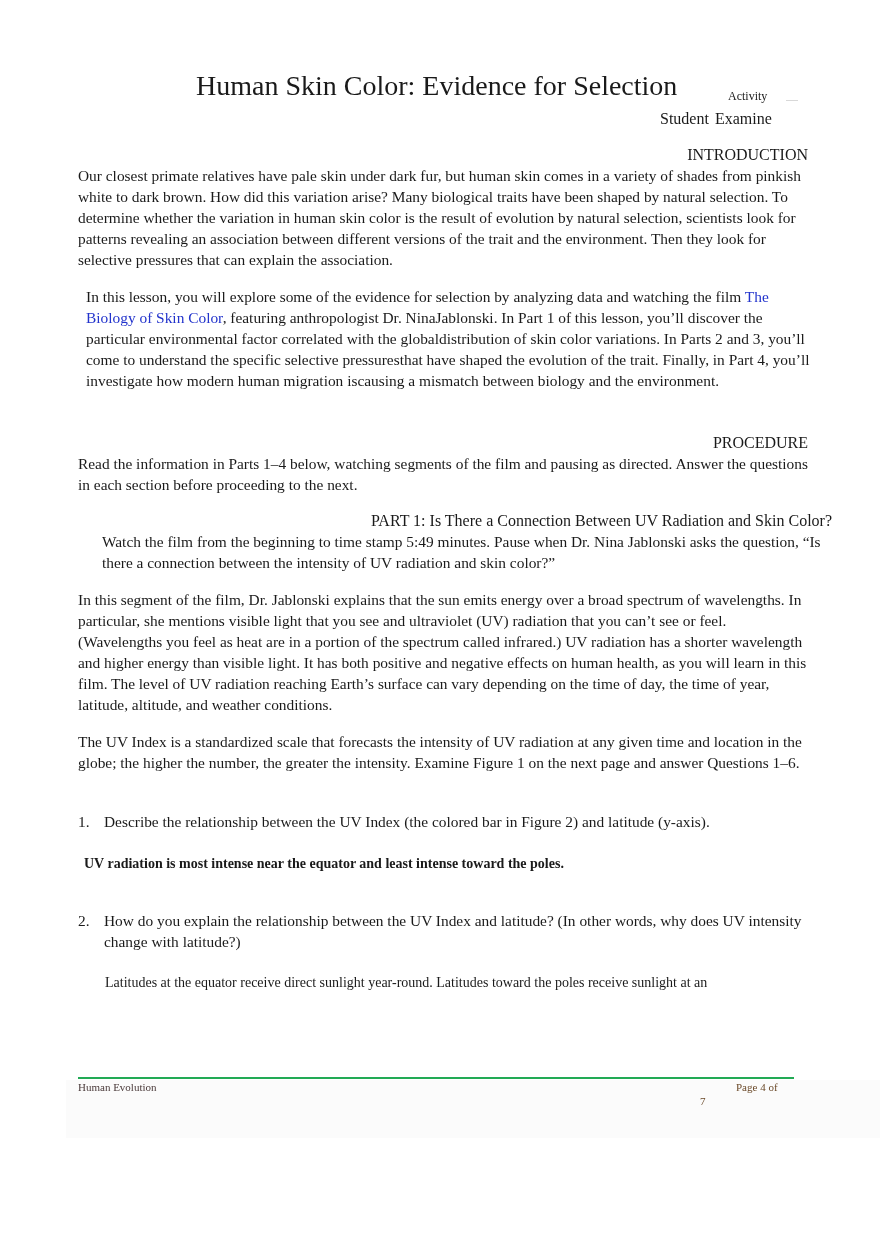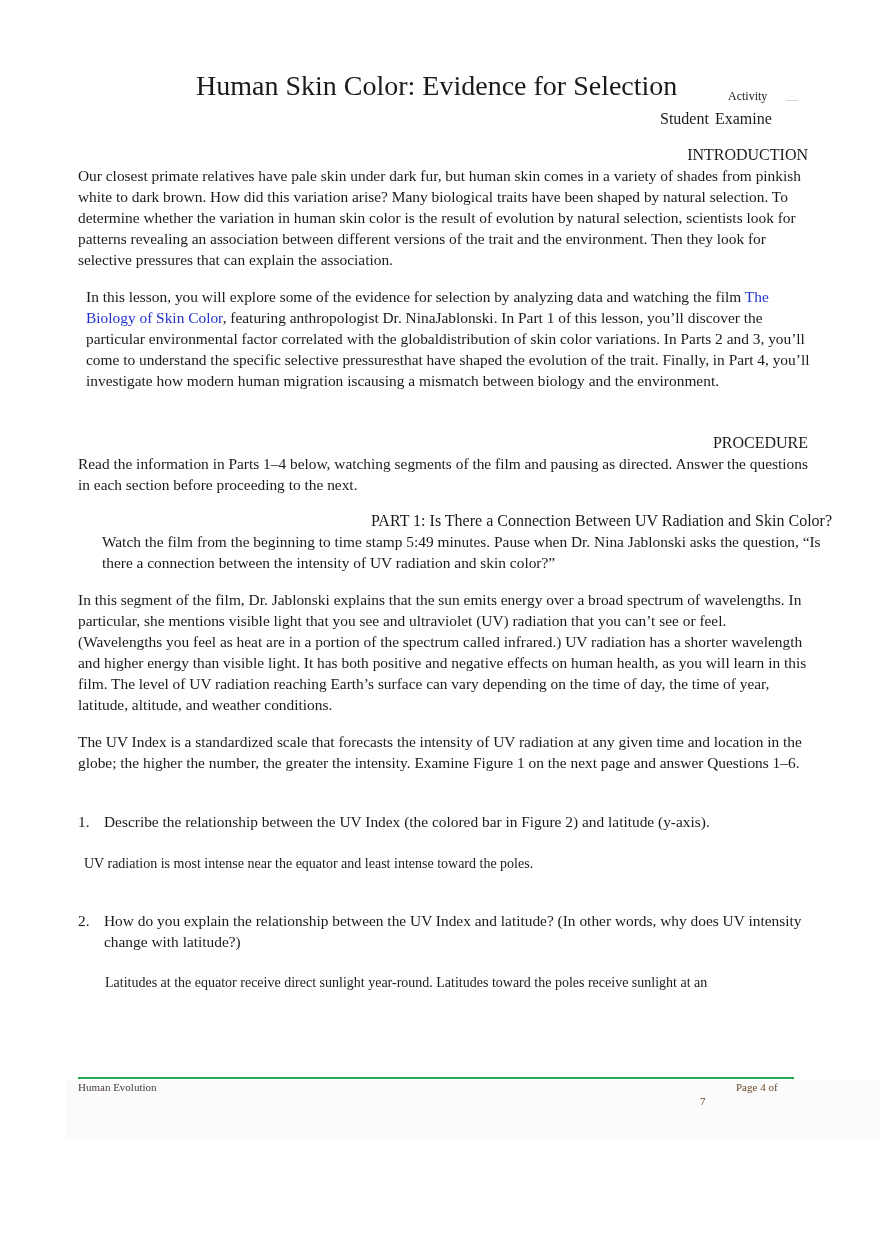--- a/index.html
+++ b/index.html
@@ -140,21 +140,21 @@
   <div class="block" style="top:731px;">
     <p>The UV Index is a standardized scale that forecasts the intensity of UV radiation at any given time and location in the globe; the higher the number, the greater the intensity. Examine Figure 1 on the next page and answer Questions 1–6.</p>
   </div>
 
   <div class="block" style="top:811px;">
     <div class="q-row">
       <span class="q-num">1.</span>
       <span class="q-text">Describe the relationship between the UV Index (the colored bar in Figure 2) and latitude (y-axis).</span>
     </div>
   </div>
-  <div class="answer" style="left:84px; top:853px;">UV radiation is most intense near the equator and least intense toward the poles.</div>
+  <div class="answer" style="left:84px; top:853px;font-weight:bold;">UV radiation is most intense near the equator and least intense toward the poles.</div>
 
   <div class="block" style="top:910px;">
     <div class="q-row">
       <span class="q-num">2.</span>
       <span class="q-text">How do you explain the relationship between the UV Index and latitude? (In other words, why does UV intensity change with latitude?)</span>
     </div>
   </div>
   <div class="answer" style="left:105px; top:972px; white-space:nowrap;">Latitudes at the equator receive direct sunlight year-round. Latitudes toward the poles receive sunlight at an</div>
 
   <div class="footer-line"></div>

